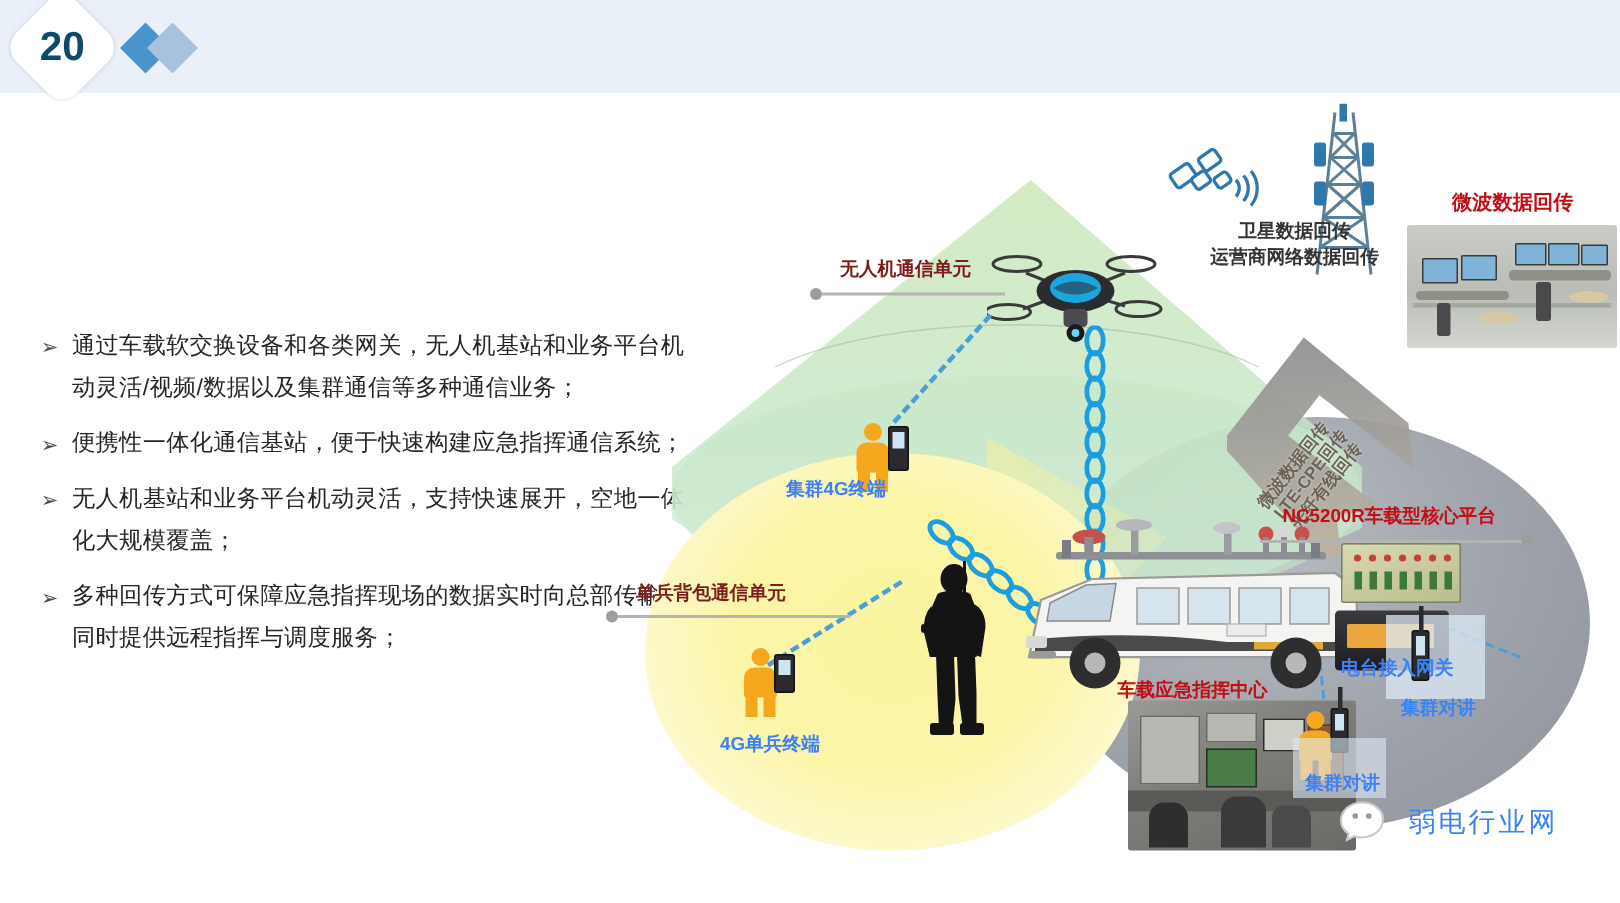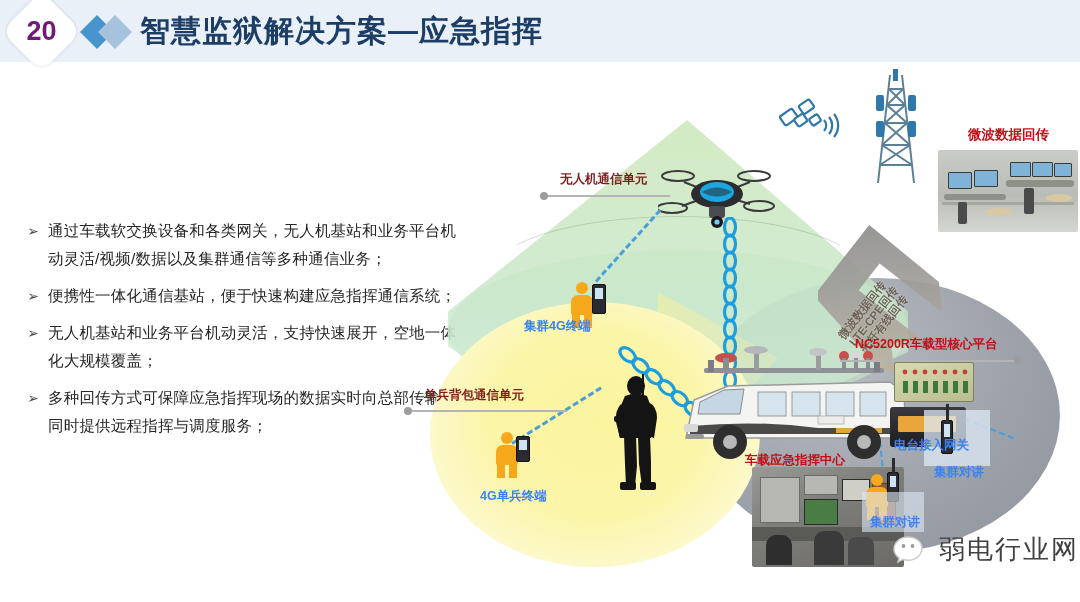--- a/index.html
+++ b/index.html
@@ -26,21 +26,21 @@
     background: #ffffff;
     border-radius: 14px;
     transform: rotate(45deg);
     box-shadow: 0 0 3px rgba(120,140,170,0.35);
   }
   #slide-number-text {
     position: absolute; left: 13px; top: 3px;
     width: 57px; height: 57px;
     display: flex; align-items: center; justify-content: center;
     font-size: 27px; font-weight: bold;
-    color: #701a75;
+    color: #0c4a6e;
     letter-spacing: 0px;
     text-align: center;
   }
   .hdr-diamond {
     position: absolute; top: 20px;
     width: 24px; height: 24px;
     transform: rotate(45deg);
   }
   #hdr-diamond-dark { left: 85px; background: #4a94cd; }
   #hdr-diamond-light { left: 103px; background: #a6c2dd; }
@@ -325,35 +325,34 @@
     position:absolute; background:#b8b8b2; border:1px solid #6a6a66;
   }
 
   
   #watermark {
     position: absolute; left: 893px; top: 532px;
     display: flex; align-items: center; gap: 8px;
   }
   #wechat-icon { width: 38px; height: 32px; }
   #watermark-text {
-    font-size: 26px;
-    color: #404040;
+    font-size: 18px;
+    color: #3b82f6;
     letter-spacing: 2px;
     font-family: "DejaVu Sans", "Liberation Sans", sans-serif;
   }
 </style>
 </head>
 <body>
 
 <div id="header">
   <div id="slide-number-badge"></div>
   <div id="slide-number-text">20</div>
   <div id="hdr-diamond-dark" class="hdr-diamond"></div>
   <div id="hdr-diamond-light" class="hdr-diamond"></div>
-  <div id="header-title">智慧监狱解决方案—应急指挥</div>
 </div>
 
 <div id="left-panel">
 
   <div id="bullet-list">
     <div class="bullet-row">
       <div class="bullet-marker">➢</div>
       <div class="bullet-text">通过车载软交换设备和各类网关，无人机基站和业务平台机动灵活/视频/数据以及集群通信等多种通信业务；</div>
     </div>
     <div class="bullet-row">
@@ -406,20 +405,24 @@
       <g fill="#2f78ab">
         <rect x="6" y="26" width="8" height="16" rx="2"></rect>
         <rect x="38" y="26" width="8" height="16" rx="2"></rect>
         <rect x="6" y="52" width="8" height="16" rx="2"></rect>
         <rect x="38" y="52" width="8" height="16" rx="2"></rect>
         <rect x="23" y="0" width="5" height="12"></rect>
       </g>
     </svg>
   </div>
 
+  <div id="backhaul-text-block" class="dgm">
+    <div>卫星数据回传</div>
+    <div>运营商网络数据回传</div>
+  </div>
 
   <div id="command-center-label" class="dgm callout-label lbl-red">微波数据回传</div>
   <div id="command-center-photo" class="dgm">
     <div class="screen" style="left:10px; top:22px; width:24px; height:17px;"></div>
     <div class="screen" style="left:36px; top:20px; width:24px; height:17px;"></div>
     <div class="screen" style="left:72px; top:12px; width:21px; height:15px;"></div>
     <div class="screen" style="left:94px; top:12px; width:21px; height:15px;"></div>
     <div class="screen" style="left:116px; top:13px; width:18px; height:14px;"></div>
     <div class="deskline" style="left:6px; top:44px; width:62px; height:6px; border-radius:3px;"></div>
     <div class="deskline" style="left:68px; top:30px; width:68px; height:7px; border-radius:3px;"></div>

